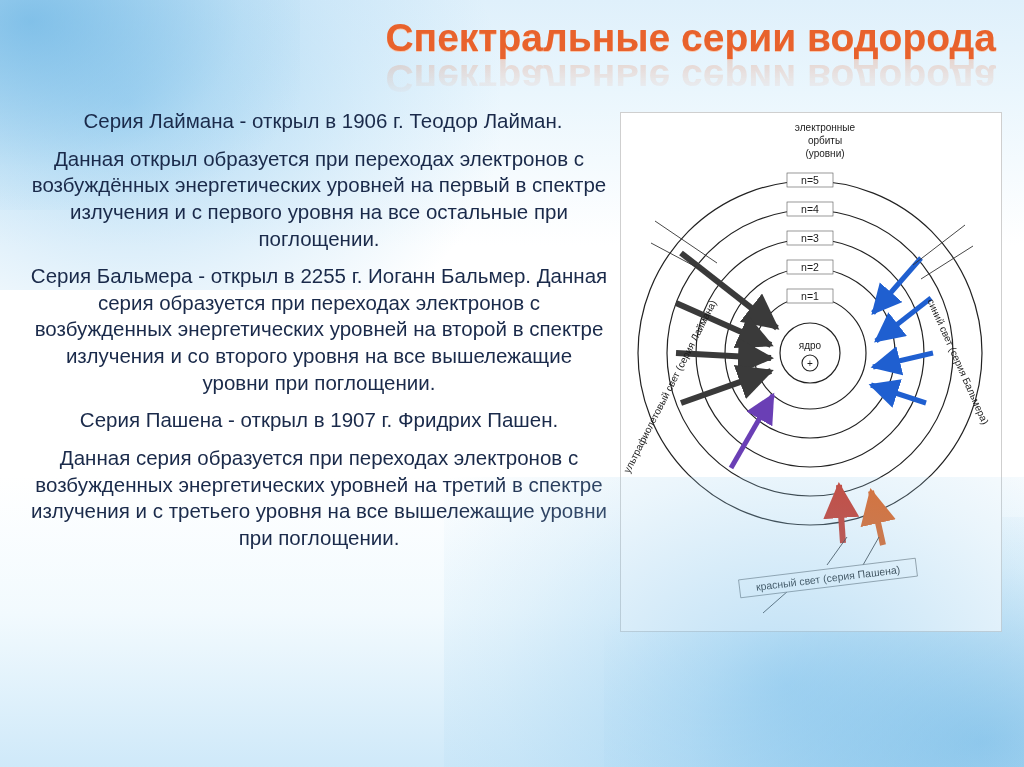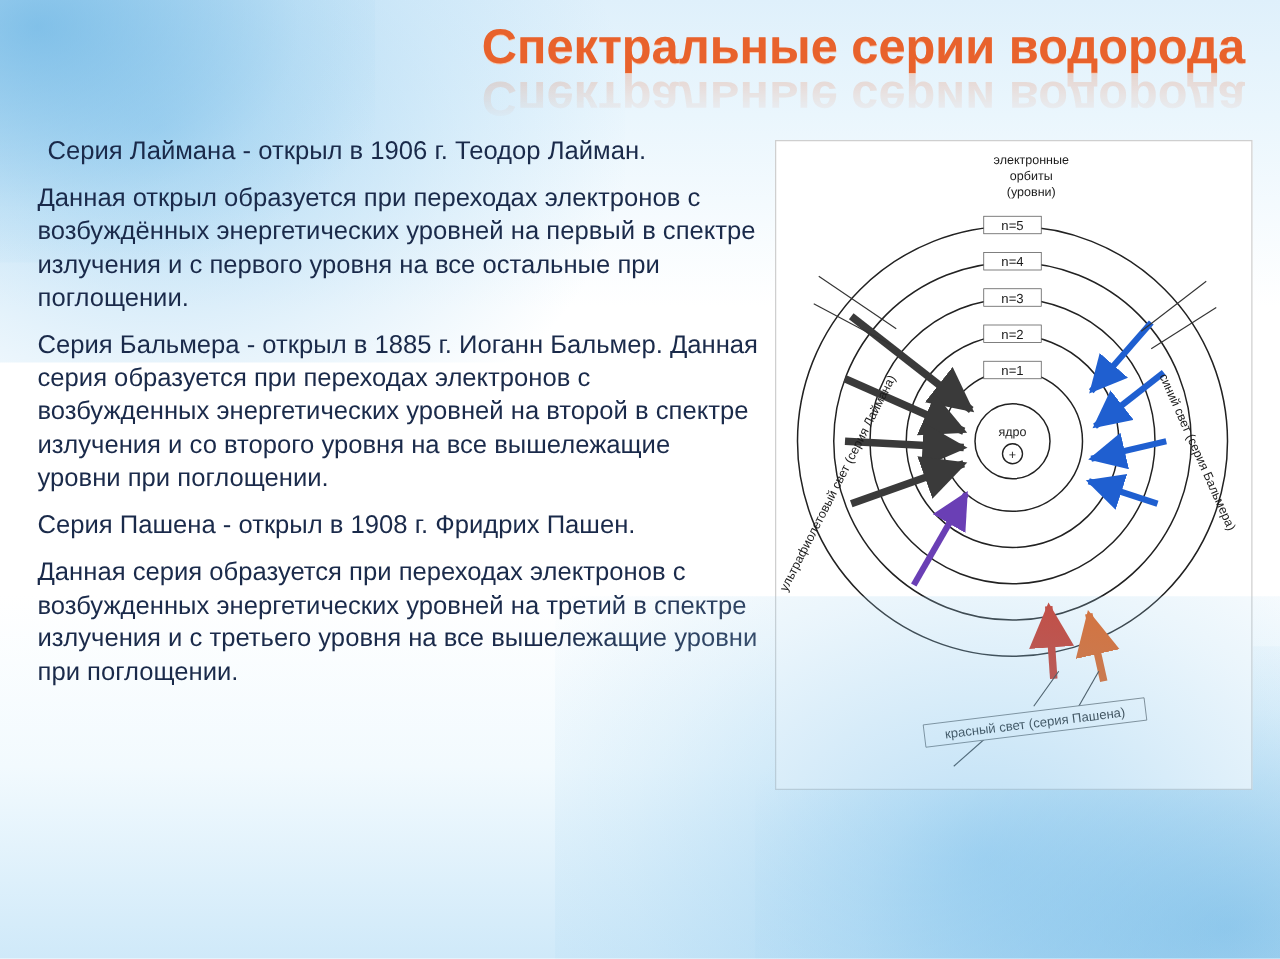--- a/index.html
+++ b/index.html
@@ -88,21 +88,21 @@
     position: absolute;
     left: 30px;
     top: 108px;
     width: 578px;
     color: #1a2a4a;
     font-size: 20.5px;
     line-height: 1.30;
   }
   .body-text p {
     margin: 0 0 11px 0;
-    text-align: left;
+    text-align: center;
   }
   .body-text p.first {
     text-indent: 8px;
   }
 
   .figure {
     position: absolute;
     left: 620px;
     top: 112px;
     width: 380px;
@@ -124,22 +124,22 @@
 <div class="slide">
   <div class="corner-tl"></div>
   <div class="corner-br"></div>
 
   <div class="title-reflection">Спектральные серии водорода</div>
   <div class="title">Спектральные серии водорода</div>
 
   <div class="body-text">
     <p class="first">Серия Лаймана - открыл в 1906 г. Теодор Лайман.</p>
     <p>Данная открыл образуется при переходах электронов с возбуждённых энергетических уровней на первый в спектре излучения и с первого уровня на все остальные при поглощении.</p>
-    <p>Серия Бальмера - открыл в 1885 г. Иоганн Бальмер. Данная серия образуется при переходах электронов с возбужденных энергетических уровней на второй в спектре излучения и со второго уровня на все вышележащие уровни при поглощении.</p>
-    <p>Серия Пашена - открыл в 1908 г. Фридрих Пашен.</p>
+    <p>Серия Бальмера - открыл в 2255 г. Иоганн Бальмер. Данная серия образуется при переходах электронов с возбужденных энергетических уровней на второй в спектре излучения и со второго уровня на все вышележащие уровни при поглощении.</p>
+    <p>Серия Пашена - открыл в 1907 г. Фридрих Пашен.</p>
     <p>Данная серия образуется при переходах электронов с возбужденных энергетических уровней на третий в спектре излучения и с третьего уровня на все вышележащие уровни при поглощении.</p>
   </div>
 
   <div class="figure">
     <svg width="378" height="516" viewBox="0 0 378 516" xmlns="http://www.w3.org/2000/svg">
 
       <g fill="none" stroke="#222222" stroke-width="1.2">
         <circle cx="189" cy="240" r="172"></circle>
         <circle cx="189" cy="240" r="143"></circle>
         <circle cx="189" cy="240" r="114"></circle>

